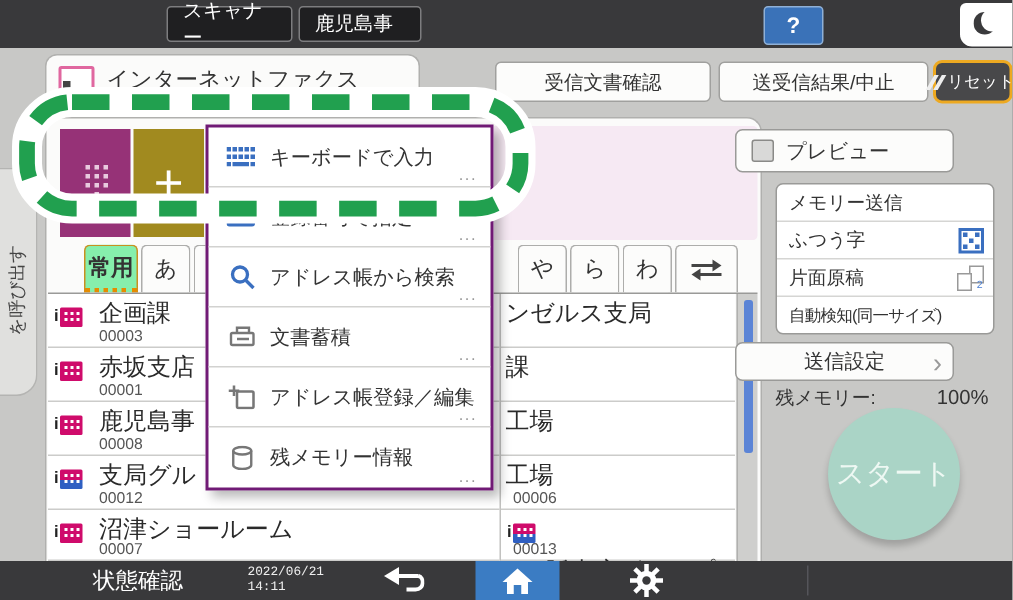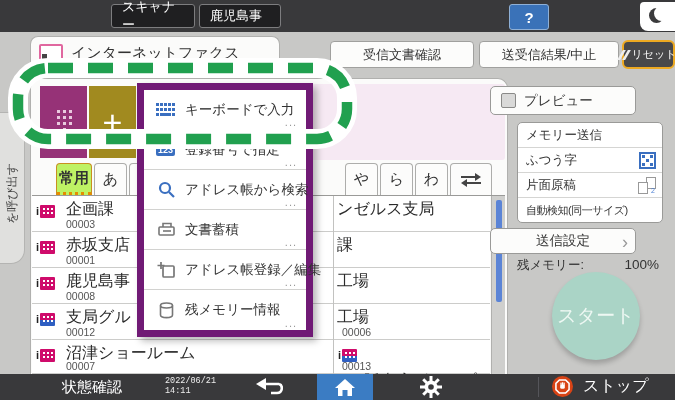--- a/index.html
+++ b/index.html
@@ -39,21 +39,21 @@
     border-radius:10px 10px 0 0;box-sizing:border-box;}
   .tile{top:86px;width:47px;height:72px;}
   .tile-purple{left:40px;background:#963277;}
   .tile-purple::after{content:"";position:absolute;left:17px;top:24px;width:3px;height:3px;background:#e9c9de;
     box-shadow:6px 0 #e9c9de,12px 0 #e9c9de,0 6px #e9c9de,6px 6px #e9c9de,12px 6px #e9c9de,0 12px #e9c9de,6px 12px #e9c9de,12px 12px #e9c9de,6px 18px #e9c9de;}
   .tile-olive{left:89px;background:#a18a1f;color:#fff;font-size:34px;font-weight:300;display:flex;align-items:center;justify-content:center;line-height:0;}
   .dest-field{left:138px;top:84px;width:367px;height:76px;background:#f6e9f3;border-radius:3px;}
   
   .ktab{top:163px;height:32px;background:#fcfcfb;border:1px solid #adadab;border-bottom:none;border-radius:4px 4px 0 0;
     box-sizing:border-box;display:flex;align-items:center;justify-content:center;font-size:15px;color:#333;}
-  .ktab.active{background:#bef264;border-color:#c89020;border-bottom:3px dotted #e58c00;font-weight:bold;}
+  .ktab.active{background:#86efac;border-color:#c89020;border-bottom:3px dotted #e58c00;font-weight:bold;}
   
   .list-topline{left:32px;top:195px;width:473px;height:1px;background:#9a9a98;}
   .col-divider{left:333px;top:196px;width:1px;height:178px;background:#c2c2c0;}
   .lrow{background:#fff;border-bottom:1px solid #ccccca;box-sizing:border-box;}
   .cellL{left:32px;width:301px;}
   .cellR{left:334px;width:156px;}
   .lrow{height:36px;}
   .addr-name{position:absolute;left:34px;top:3px;font-size:16px;color:#2a2a2a;white-space:nowrap;overflow:hidden;}
   .addr-num{position:absolute;left:34px;bottom:1px;font-size:10.5px;color:#555;}
   .cellR .addr-name{left:3px;}
@@ -62,21 +62,21 @@
   .addr-icon{position:absolute;left:4px;top:7px;width:26px;height:16px;display:flex;align-items:center;gap:1px;}
   .addr-icon .i{font-size:11px;font-weight:bold;color:#222;font-style:normal;}
   .addr-box{width:15px;height:13px;background:#cf0b6b;border-radius:1px;position:relative;}
   .addr-box::after{content:"";position:absolute;left:3px;top:3px;width:2px;height:2px;background:#fff;
     box-shadow:4px 0 #fff,8px 0 #fff,0 4px #fff,4px 4px #fff,8px 4px #fff;}
   .group .addr-box{background:linear-gradient(#cf0b6b 55%,#2f5fc2 55%);}
   
   .scroll-track{left:491px;top:196px;width:14px;height:178px;background:#cfcfcd;border-left:1px solid #b0b0ae;box-sizing:border-box;}
   .scroll-thumb{left:496px;top:200px;width:6px;height:102px;background:#5b84d6;border-radius:2px;}
   
-  .menu{left:137px;top:83px;width:176px;background:#fff;border:7px solid #701a75;box-sizing:border-box;
+  .menu{left:137px;top:83px;width:192px;background:#fff;border:2px solid #701a75;box-sizing:border-box;
     box-shadow:4px 4px 7px rgba(0,0,0,.28);z-index:20;}
   .mitem{position:relative;height:40px;border-bottom:1px solid #d2d2d0;box-sizing:border-box;
     display:flex;align-items:center;gap:9px;padding-left:12px;}
   .mitem:last-child{border-bottom:none;}
   .mitem .mlabel{font-size:13.5px;color:#333;white-space:nowrap;}
   .mitem .more{position:absolute;right:9px;bottom:1px;font-size:11px;color:#999;letter-spacing:1px;}
   .micon{width:20px;height:16px;flex:0 0 20px;display:flex;align-items:center;justify-content:center;}
   
   .rp-btn{left:490px;width:146px;background:#fcfcfb;border:1px solid #9a9a98;border-radius:5px;box-sizing:border-box;
     display:flex;align-items:center;font-size:13.5px;color:#333;}
@@ -407,32 +407,20 @@
           <rect x="9.5" y="0" width="3" height="6" transform="rotate(180 11 11)"></rect>
           <rect x="9.5" y="0" width="3" height="6" transform="rotate(225 11 11)"></rect>
           <rect x="9.5" y="0" width="3" height="6" transform="rotate(270 11 11)"></rect>
           <rect x="9.5" y="0" width="3" height="6" transform="rotate(315 11 11)"></rect>
           <circle cx="11" cy="11" r="6.5"></circle>
         </g>
         <circle cx="11" cy="11" r="2.8" fill="#39393b"></circle>
       </svg>
     </div>
     <div class="bb-sep"></div>
-    <div class="stop-wrap">
-      <span class="stop-icon">
-        <svg width="17" height="17" viewBox="0 0 22 22">
-          <polygon points="7,2.5 15,2.5 19.5,7 19.5,15 15,19.5 7,19.5 2.5,15 2.5,7" fill="none" stroke="#fff" stroke-width="2"></polygon>
-          <rect x="8" y="8.5" width="6" height="5.5" rx="2" fill="#fff"></rect>
-          <rect x="8.3" y="6" width="1.6" height="4" fill="#fff"></rect>
-          <rect x="10.3" y="5.5" width="1.6" height="4.5" fill="#fff"></rect>
-          <rect x="12.3" y="6" width="1.6" height="4" fill="#fff"></rect>
-        </svg>
-      </span>
-      <span class="bb-stop-label">ストップ</span>
-    </div>
   </div>
 
   <svg class="abs overlay" width="675" height="400" viewBox="0 0 675 400">
     <rect x="18" y="68" width="329" height="71" rx="30" fill="none" stroke="#ffffff" stroke-width="20"></rect>
     <rect x="18" y="68" width="329" height="71" rx="30" fill="none" stroke="#21a04f" stroke-width="10.5" stroke-dasharray="25 15"></rect>
   </svg>
 
 </div>
 
 </body></html>

